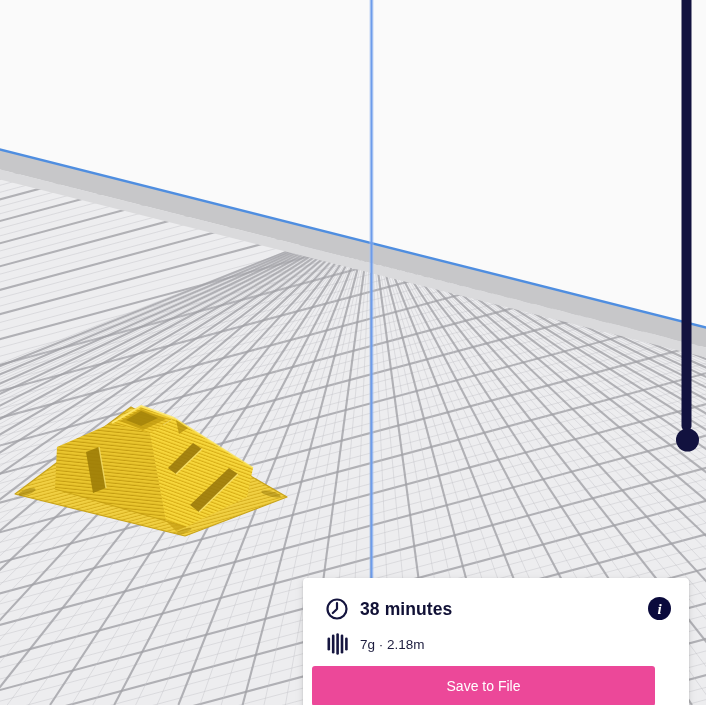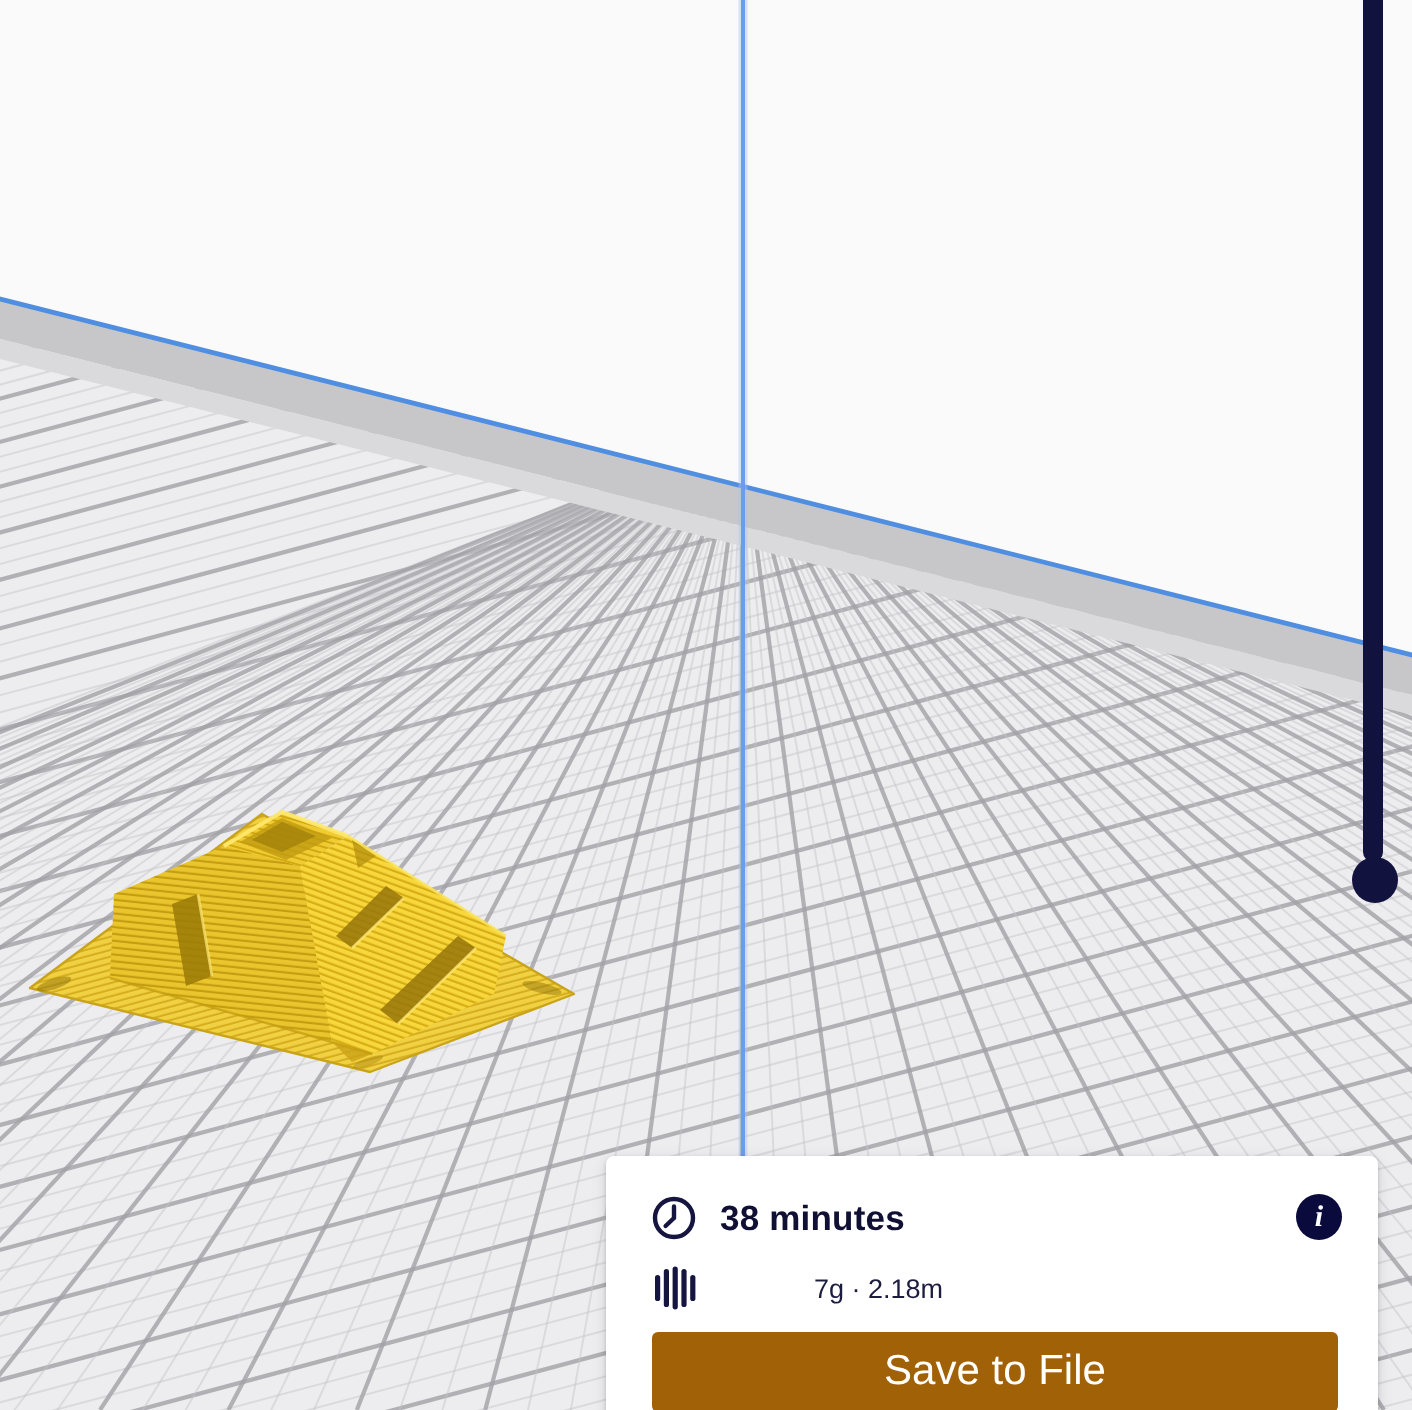--- a/index.html
+++ b/index.html
@@ -26,29 +26,29 @@
     margin-left:11px;font-size:17.5px;font-weight:700;color:#101035;
     letter-spacing:.1px;
   }
   .info-btn{
     position:absolute;right:0;top:2px;width:23px;height:23px;border:none;padding:0;
     background:#0a0a3c;border-radius:50%;color:#ffffff;cursor:pointer;
     font-family:"Liberation Serif", serif;font-weight:700;font-style:italic;
     font-size:15px;line-height:22px;text-align:center;
   }
   .summary-row-material{
-    position:absolute;left:24px;top:54px;height:24px;display:flex;align-items:center;gap:47px;
+    position:absolute;left:24px;top:54px;height:24px;display:flex;align-items:center;
   }
   .summary-row-material .material-text{
     margin-left:12px;font-size:13.5px;color:#1c1c3e;
   }
   .save-button{
-    position:absolute;left:23px;top:88px;width:644px;height:40px;width:343px;
-    background:#a16207;border:none;border-radius:3px;cursor:pointer;
-    color:#ffffff;font-size:21px;font-family:"Liberation Sans",sans-serif;
+    position:absolute;left:9px;top:88px;width:644px;height:40px;width:343px;
+    background:#ec4899;border:none;border-radius:3px;cursor:pointer;
+    color:#ffffff;font-size:14px;font-family:"Liberation Sans",sans-serif;
   }
 </style>
 </head>
 <body>
 
 <svg id="viewport" viewBox="0 0 706 705" xmlns="http://www.w3.org/2000/svg">
   <defs>
     <clipPath id="plateClip">
       <path d="M-10 147 L716 330 L716 710 L-10 710 Z"></path>
     </clipPath>

